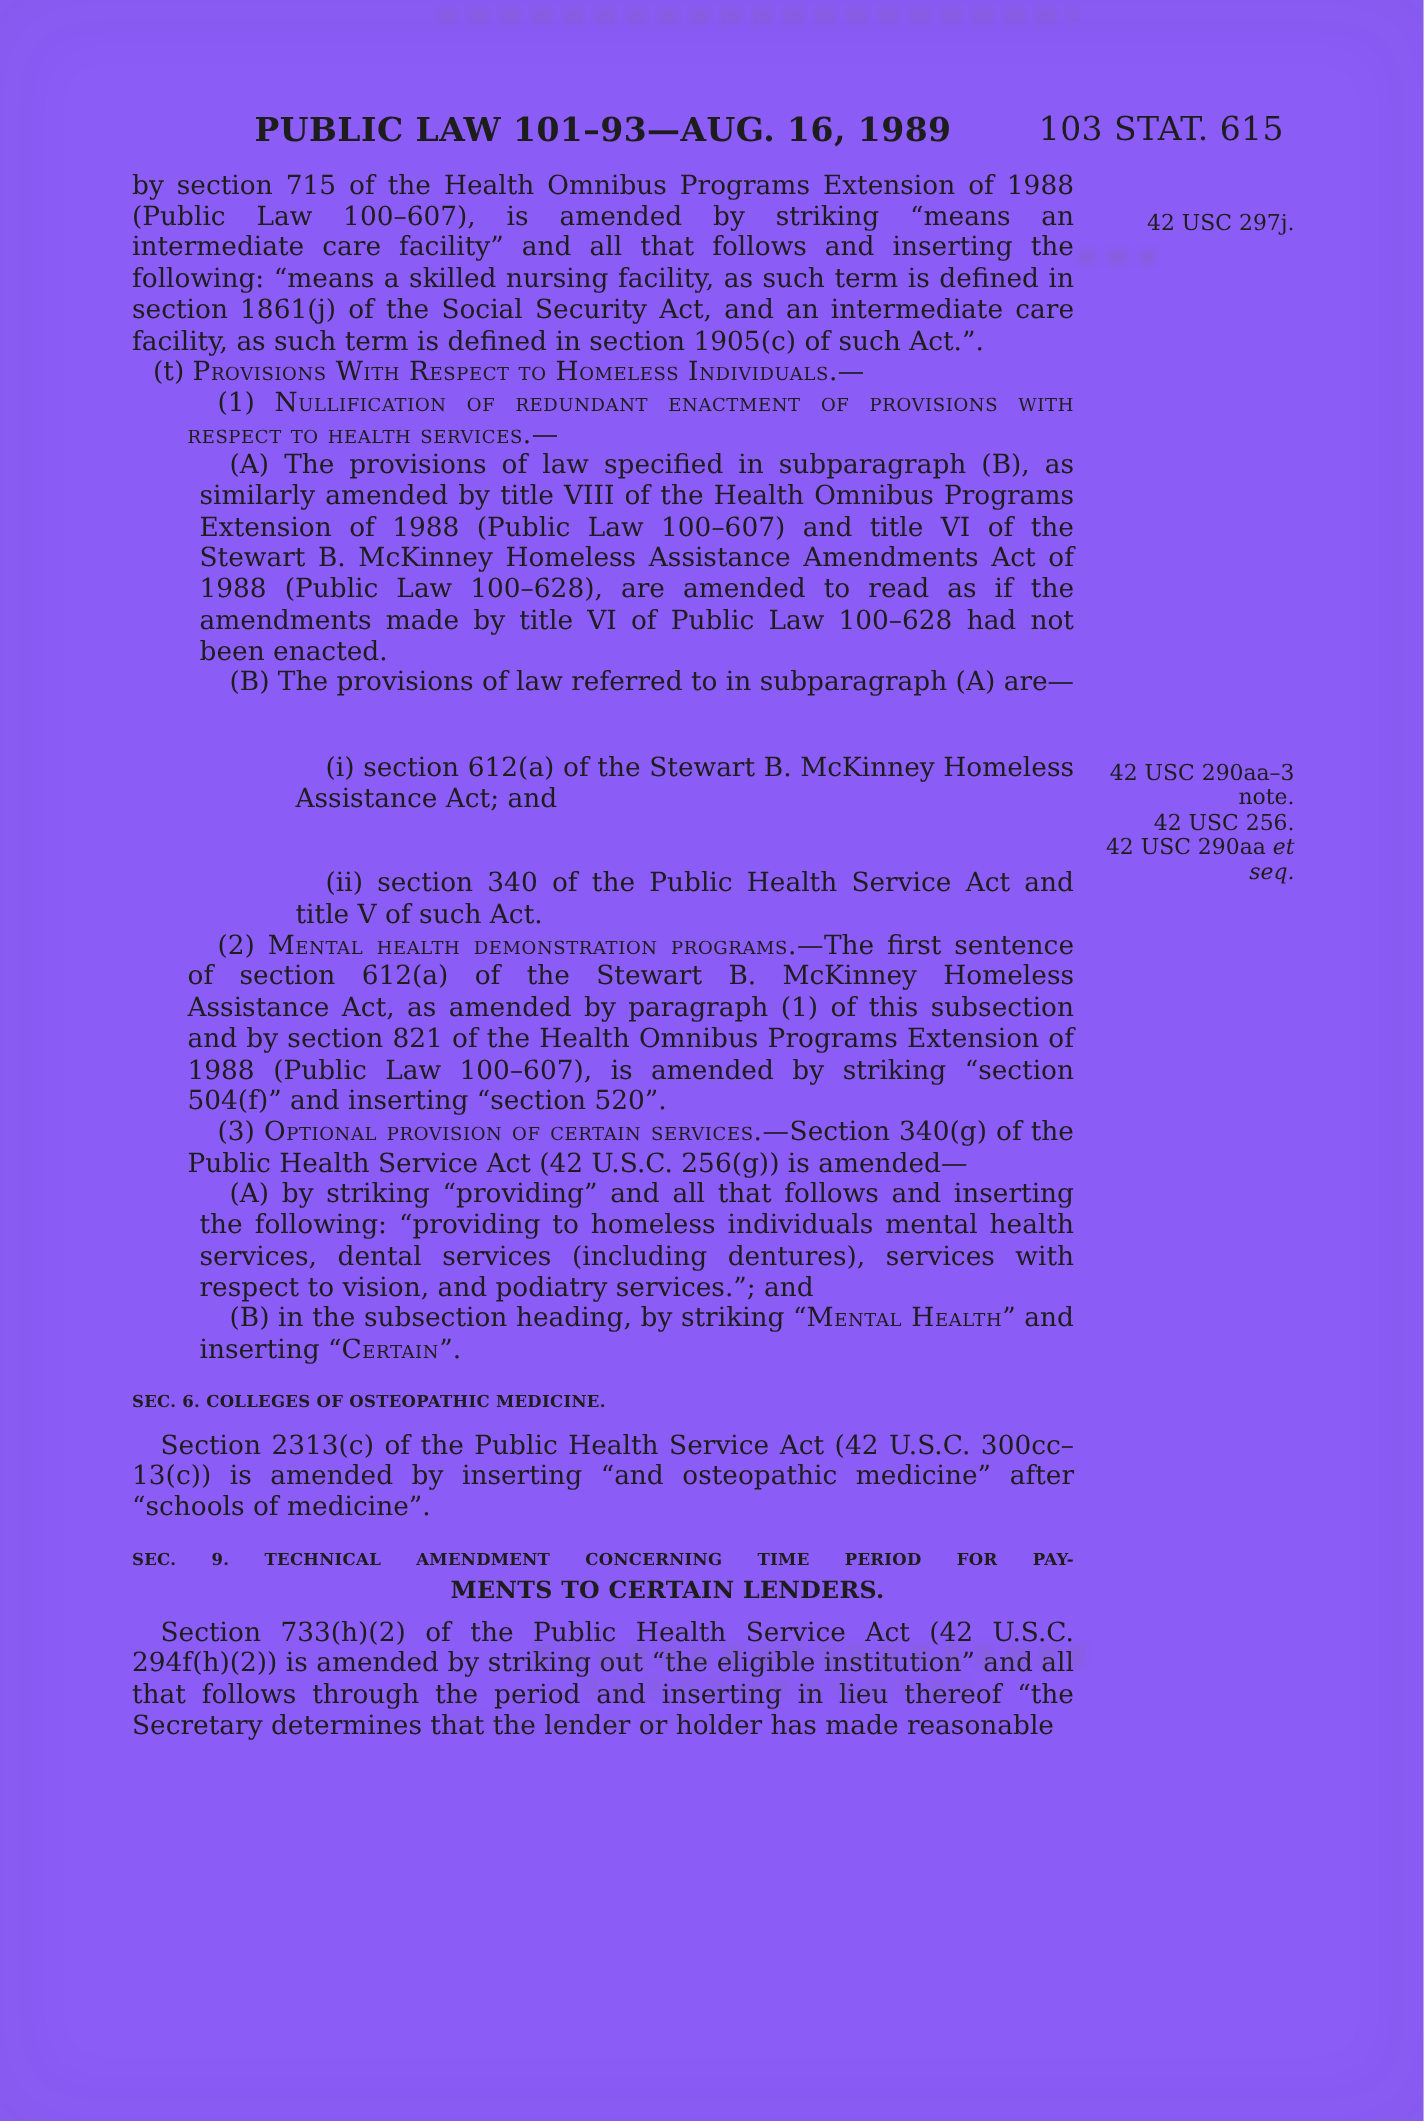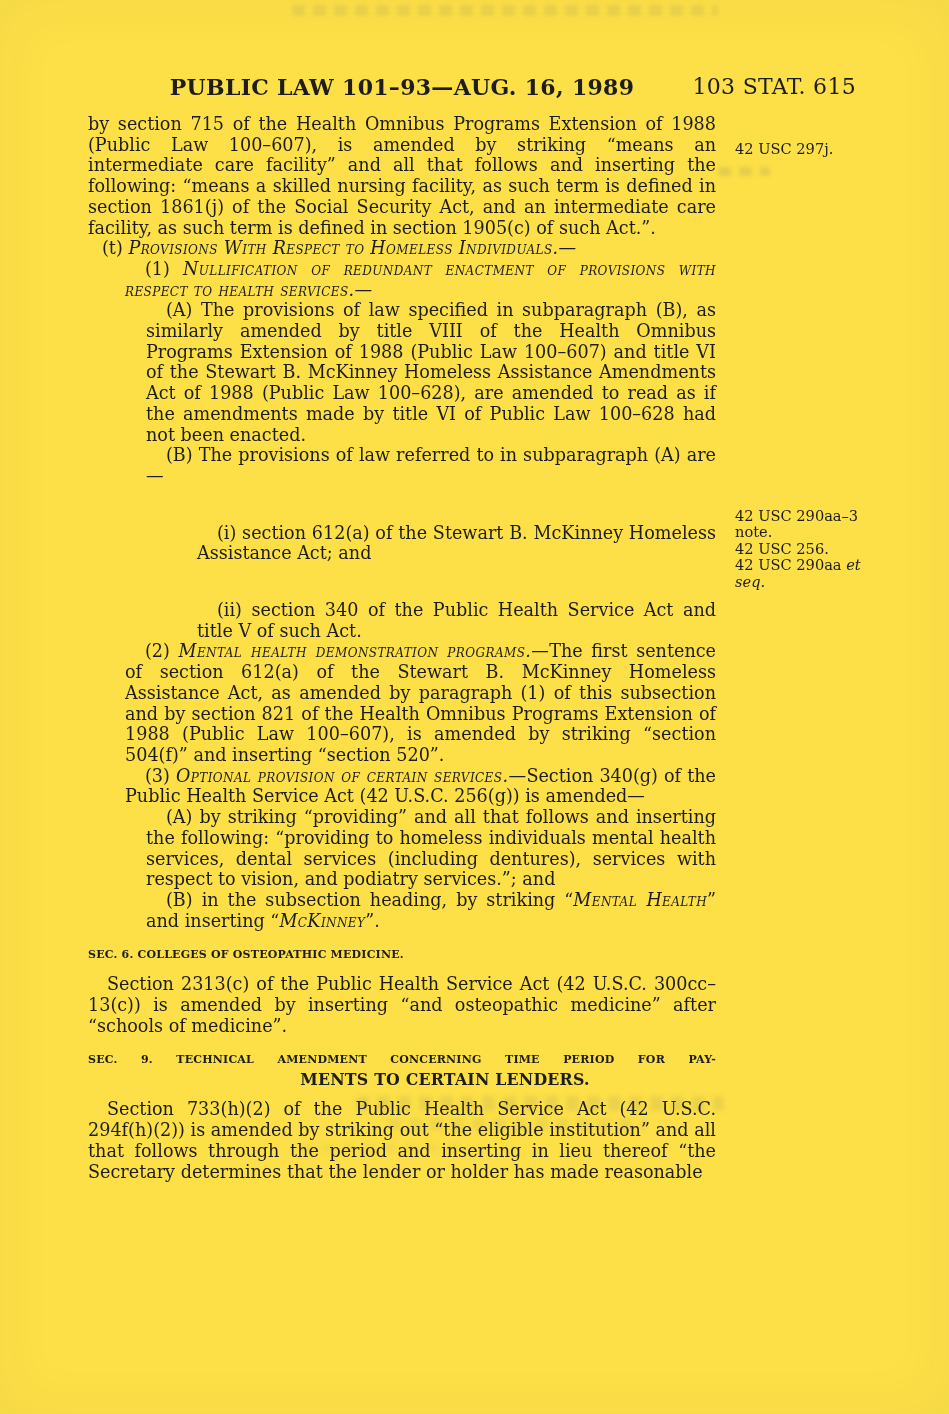--- a/index.html
+++ b/index.html
@@ -1,21 +1,21 @@
 <!DOCTYPE html>
 <html><head>
 <meta charset="utf-8">
 <style>
   html, body { margin: 0; padding: 0; background: #e8e8e6; }
   .page {
     position: relative;
     width: 949px;
     height: 1414px;
     margin: 0 auto;
-    background: #fde047;
+    background: #8b5cf6;
     overflow: hidden;
     font-family: "DejaVu Serif", serif;
     color: #1d1d1d;
     box-shadow: inset 0 0 60px rgba(60,60,55,0.05);
   }
 
   
   .runhead { position: absolute; top: 74px; left: 0; width: 100%; height: 30px; }
   .runhead .law-title {
     position: absolute; left: 88px; width: 628px;
@@ -28,40 +28,40 @@
 
   
   .content {
     position: absolute; left: 88px; top: 114px; width: 628px;
     font-size: 17.6px; line-height: 20.7px; text-align: justify;
   }
   .blk { margin: 0; }
   .flush   { }
   .t-head  { text-indent: 14px; }
   .l1      { margin-left: 37px;  text-indent: 20px; }
-  .l2      { margin-left: 58px;  text-indent: 20px; }
+  .l2      { margin-left: 45px;  text-indent: 20px; }
   .l3      { margin-left: 109px; text-indent: 20px; margin-top: 36px; }
   .indent1 { text-indent: 19px; }
   .sec-head {
     font-weight: bold; font-size: 11px; line-height: 20px;
     margin: 14px 0 9px 0; text-align: justify; letter-spacing: 0.2px;
   }
   .sec-head.spread { text-align-last: justify; margin-bottom: 0; }
   .sec-head-cont {
     font-weight: bold; font-size: 15.8px; line-height: 20px;
     margin: 0 0 9px 86px; text-align: center; letter-spacing: 0.2px;
   }
-  .sc { font-variant: small-caps; letter-spacing: 0.4px; font-style: italic; }
+  .sc { font-variant: small-caps; letter-spacing: 0.4px; }
   .i  { font-style: italic; }
   .plain { }
 
   
   .margin-note {
     position: absolute; left: 735px; width: 128px;
-    font-size: 14.6px; line-height: 16.4px; text-align: left;
+    font-size: 14.6px; line-height: 16.4px; text-align: right;
   }
   .note-1 { top: 141px; }
   .note-2 { top: 508px; }
   .margin-note p { margin: 0; }
 
   
   .artifact {
     position: absolute;
     background: repeating-linear-gradient(90deg,
       rgba(110,110,105,0.55) 0 13px, rgba(110,110,105,0) 13px 21px);
@@ -89,21 +89,21 @@
       <div class="blk flush"><span class="plain">by section 715 of the Health Omnibus Programs Extension of 1988 (Public Law 100–607), is amended by striking “means an intermediate care facility” and all that follows and inserting the following: “means a skilled nursing facility, as such term is defined in section 1861(j) of the Social Security Act, and an intermediate care facility, as such term is defined in section 1905(c) of such Act.”.</span></div>
       <div class="blk t-head"><span class="plain">(t) </span><span class="sc">Provisions With Respect to Homeless Individuals.—</span></div>
       <div class="blk l1"><span class="plain">(1) </span><span class="sc">Nullification of redundant enactment of provisions with respect to health services.—</span></div>
       <div class="blk l2"><span class="plain">(A) The provisions of law specified in subparagraph (B), as similarly amended by title VIII of the Health Omnibus Programs Extension of 1988 (Public Law 100–607) and title VI of the Stewart B. McKinney Homeless Assistance Amendments Act of 1988 (Public Law 100–628), are amended to read as if the amendments made by title VI of Public Law 100–628 had not been enacted.</span></div>
       <div class="blk l2"><span class="plain">(B) The provisions of law referred to in subparagraph (A) are—</span></div>
       <div class="blk l3"><span class="plain">(i) section 612(a) of the Stewart B. McKinney Homeless Assistance Act; and</span></div>
       <div class="blk l3"><span class="plain">(ii) section 340 of the Public Health Service Act and title V of such Act.</span></div>
       <div class="blk l1"><span class="plain">(2) </span><span class="sc">Mental health demonstration programs.—</span><span class="plain">The first sentence of section 612(a) of the Stewart B. McKinney Homeless Assistance Act, as amended by paragraph (1) of this subsection and by section 821 of the Health Omnibus Programs Extension of 1988 (Public Law 100–607), is amended by striking “section 504(f)” and inserting “section 520”.</span></div>
       <div class="blk l1"><span class="plain">(3) </span><span class="sc">Optional provision of certain services.—</span><span class="plain">Section 340(g) of the Public Health Service Act (42 U.S.C. 256(g)) is amended—</span></div>
       <div class="blk l2"><span class="plain">(A) by striking “providing” and all that follows and inserting the following: “providing to homeless individuals mental health services, dental services (including dentures), services with respect to vision, and podiatry services.”; and</span></div>
-      <div class="blk l2"><span class="plain">(B) in the subsection heading, by striking “</span><span class="sc">Mental Health</span><span class="plain">” and inserting “</span><span class="sc">McKinney</span><span class="plain">”.</span></div>
+      <div class="blk l2"><span class="plain">(B) in the subsection heading, by striking “</span><span class="sc">Mental Health</span><span class="plain">” and inserting “</span><span class="sc">Certain</span><span class="plain">”.</span></div>
       <div class="blk sec-head"><span class="plain">SEC. 6. COLLEGES OF OSTEOPATHIC MEDICINE.</span></div>
       <div class="blk indent1"><span class="plain">Section 2313(c) of the Public Health Service Act (42 U.S.C. 300cc–13(c)) is amended by inserting “and osteopathic medicine” after “schools of medicine”.</span></div>
       <div class="blk sec-head spread"><span class="plain">SEC. 9. TECHNICAL AMENDMENT CONCERNING TIME PERIOD FOR PAY-</span></div>
       <div class="blk sec-head-cont"><span class="plain">MENTS TO CERTAIN LENDERS.</span></div>
       <div class="blk indent1"><span class="plain">Section 733(h)(2) of the Public Health Service Act (42 U.S.C. 294f(h)(2)) is amended by striking out “the eligible institution” and all that follows through the period and inserting in lieu thereof “the Secretary determines that the lender or holder has made reasonable</span></div>
     </div>
 
   <div class="margin-note note-1">42 USC 297j.</div>
   <div class="margin-note note-2">
       <p><span class="plain">42 USC 290aa–3 note.</span></p>

